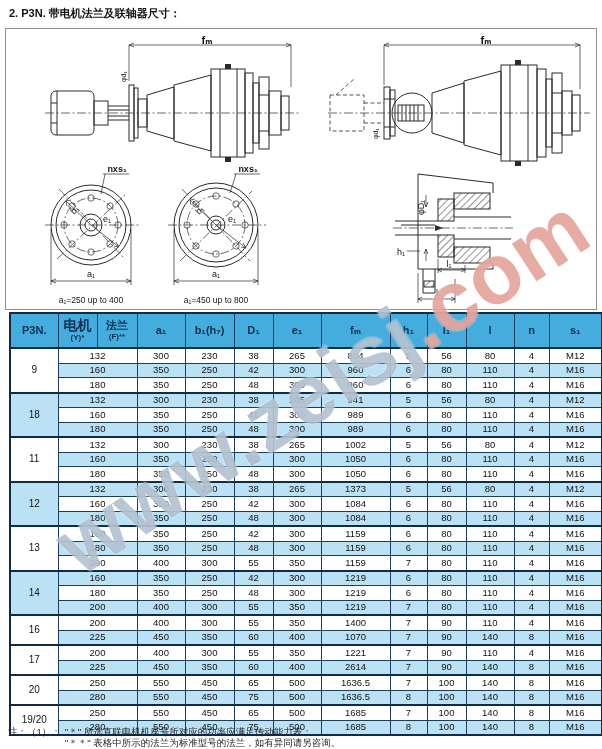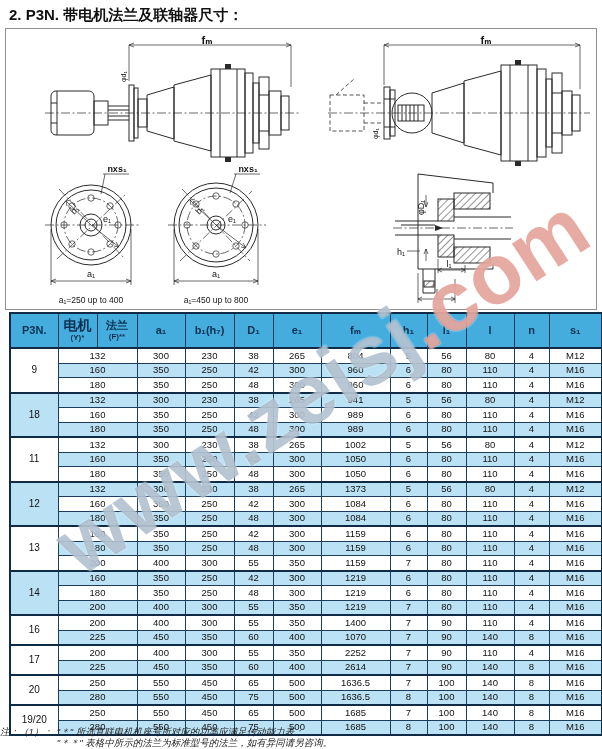--- a/index.html
+++ b/index.html
@@ -1,18 +1,18 @@
 <!DOCTYPE html>
 <html><head>
 <meta charset="utf-8">
 <style>
   html,body{margin:0;padding:0;}
   body{width:602px;height:749px;position:relative;background:#fff;overflow:hidden;
        font-family:"Liberation Sans","DejaVu Sans",sans-serif;}
-  .title{position:absolute;left:9px;top:6px;font-size:15px;font-weight:bold;color:#111;}
+  .title{position:absolute;left:9px;top:6px;font-size:11px;font-weight:bold;color:#111;}
   .dwg-box{position:absolute;left:5px;top:28px;width:590px;height:280px;border:1px solid #8f8f8f;background:#fff;}
   .dwg{position:absolute;}
   .dwg line,.dwg path,.dwg rect,.dwg polygon,.dwg polyline,.dwg circle{stroke:#2a2a2a;fill:none;stroke-width:1;}
   .dwg .thin{stroke-width:0.7;}
   .dwg .cl{stroke-dasharray:9 2.5 2 2.5;stroke-width:0.7;}
   .dwg .dash{stroke-dasharray:4 2.5;stroke-width:0.8;}
   .dwg .hat{fill:url(#hatch1);}
   .dwg .fill{fill:#2a2a2a;stroke:none;}
   .dwg text{fill:#141414;stroke:none;font-family:"Liberation Sans","DejaVu Sans",sans-serif;}
   .lblBig{font-size:11px;font-weight:bold;}
@@ -31,21 +31,21 @@
   tr.stripe td{background:#bae1f4;}
   td.model-cell{background:#fff;font-size:10px;}
   tr.group-start td{border-top:2px solid #0f2b45;}
   
   .watermark{position:absolute;left:38px;top:512px;transform:rotate(-33deg);transform-origin:0 0;
              font-size:85px;font-weight:bold;white-space:nowrap;pointer-events:none;z-index:5;
              letter-spacing:1px;text-shadow:0 0 2px rgba(255,255,255,.85);}
   .wm-a{color:rgba(128,152,175,0.55);}
   .wm-b{color:rgba(214,115,100,0.60);}
   
-  .footnote{position:absolute;left:0;top:727px;font-size:9.5px;color:#222;display:flex;line-height:1.15;font-style:italic;}
+  .footnote{position:absolute;left:8px;top:727px;font-size:9.5px;color:#222;display:flex;line-height:1.15;}
   .footnote .fn-lines{margin-left:4px;}
 </style>
 </head>
 <body>
 
 <div class="title">2. P3N. 带电机法兰及联轴器尺寸：</div>
 
 <div class="dwg-box">
 
   <svg class="dwg" style="left:33px;top:6px;" width="270" height="132" viewBox="0 0 270 132">
@@ -567,21 +567,21 @@
           <td>8</td>
           <td>M16</td>
         </tr>
         <tr class="group-start">
           <td class="model-cell" rowspan="2">17</td>
           <td colspan="2">200</td>
           <td>400</td>
           <td>300</td>
           <td>55</td>
           <td>350</td>
-          <td>2252</td>
+          <td>1221</td>
           <td>7</td>
           <td>90</td>
           <td>110</td>
           <td>4</td>
           <td>M16</td>
         </tr>
         <tr class="stripe">
           <td colspan="2">225</td>
           <td>450</td>
           <td>350</td>

